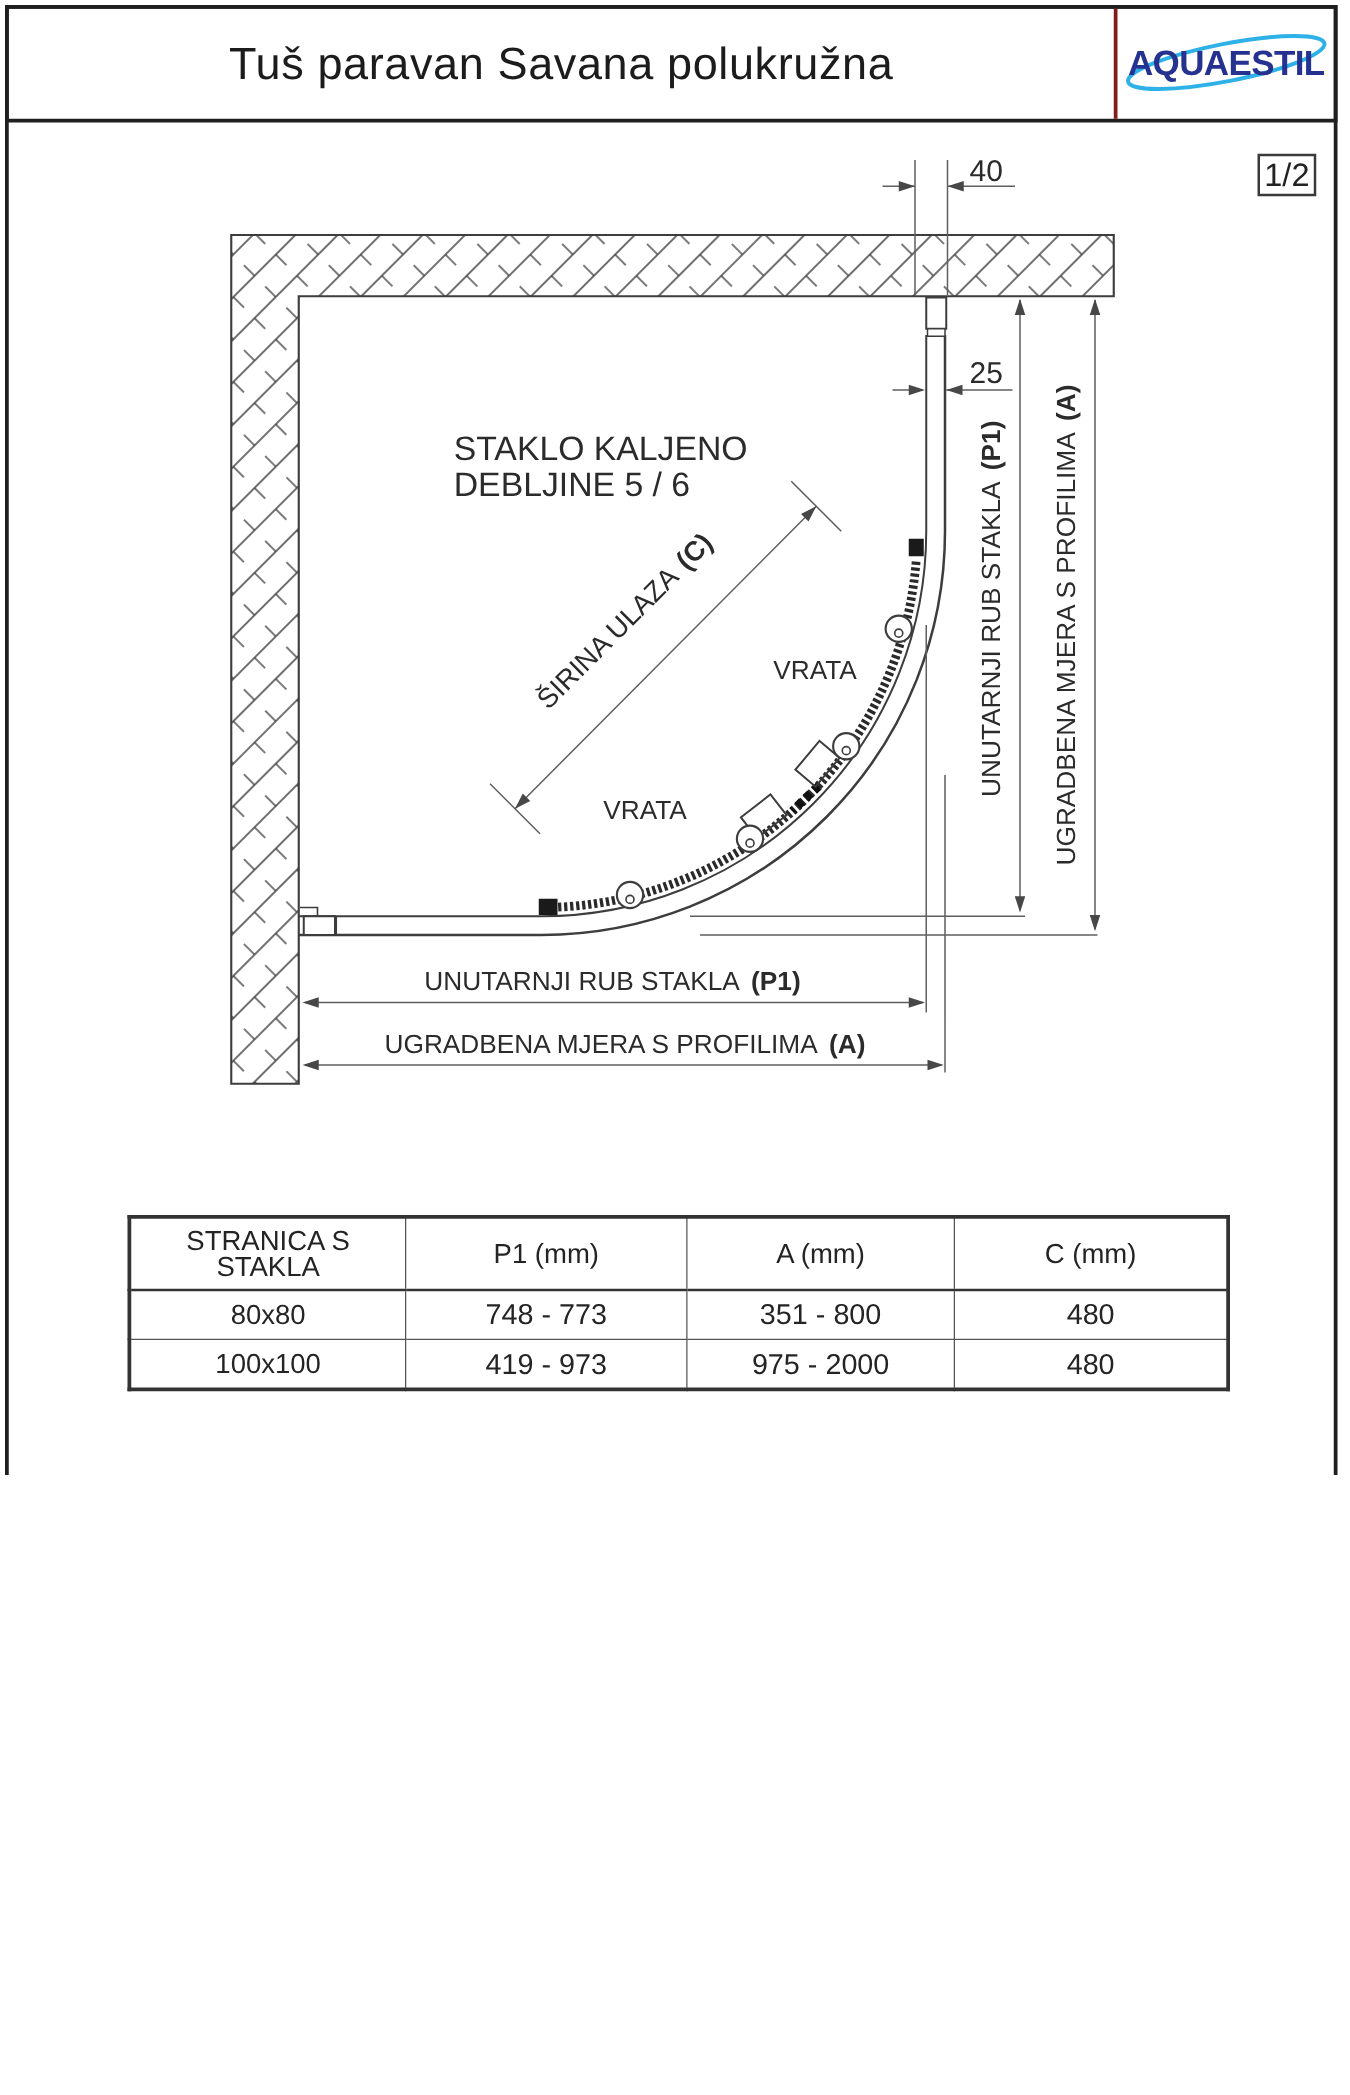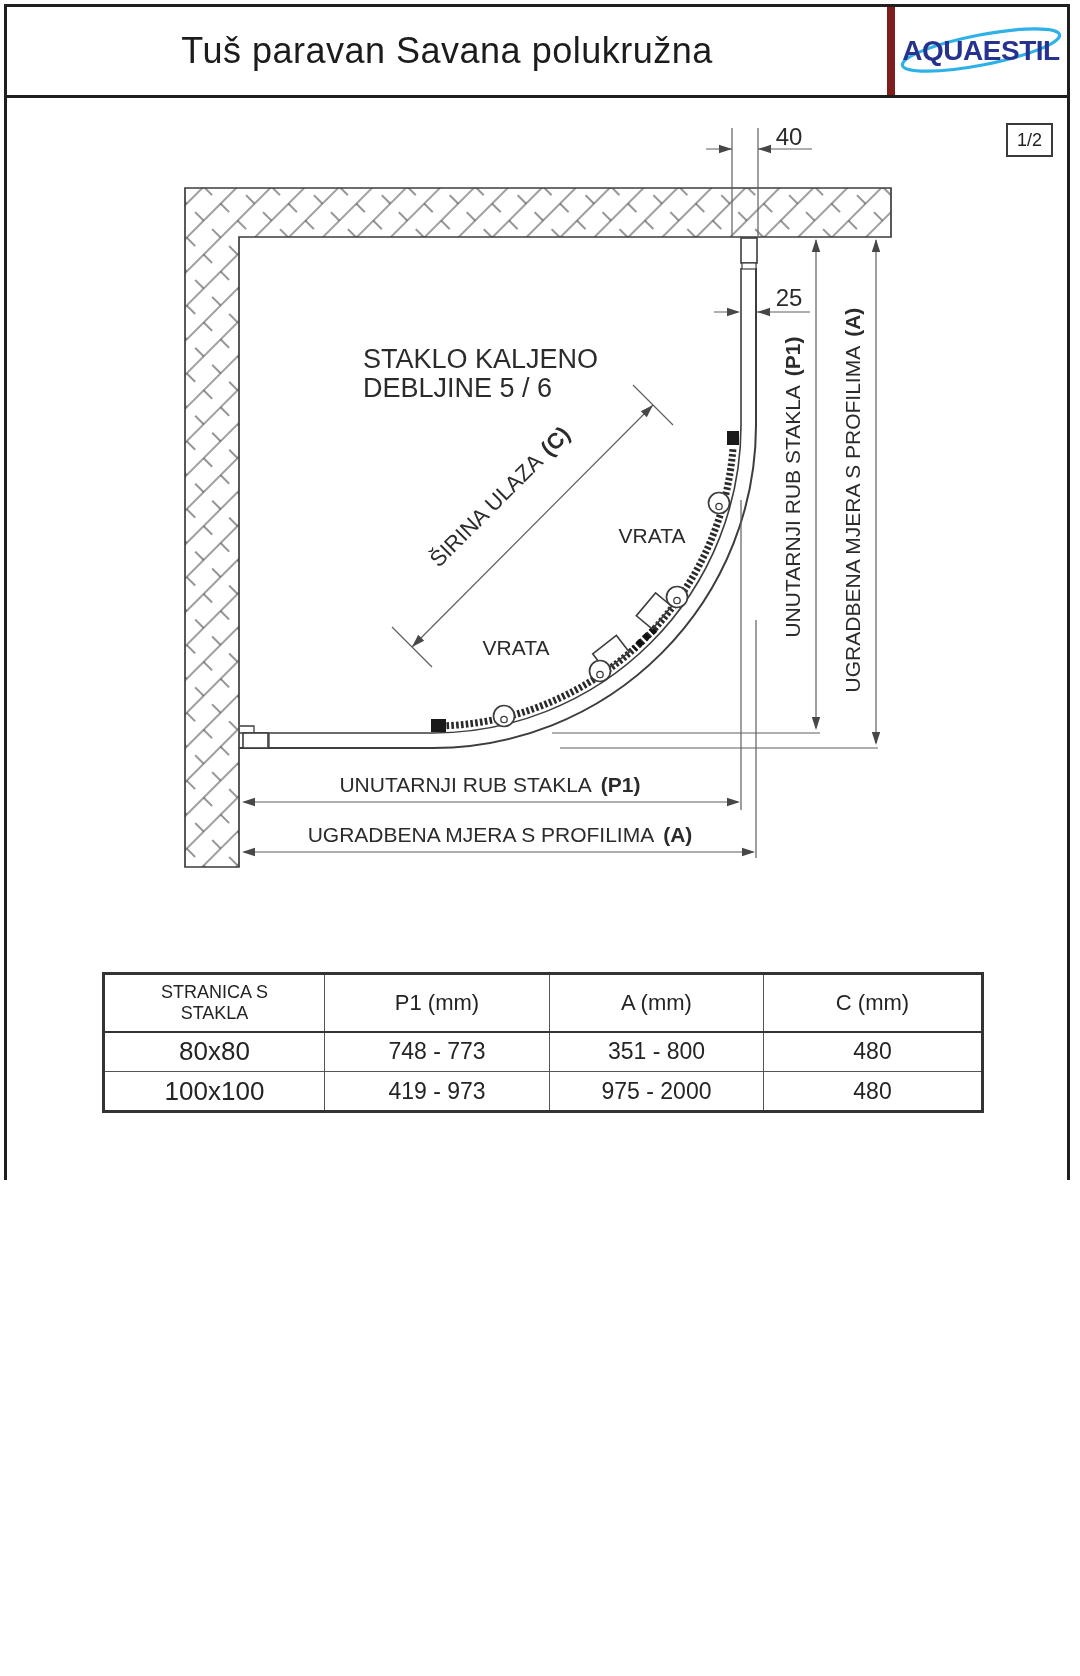--- a/index.html
+++ b/index.html
@@ -4,37 +4,37 @@
 <style>
   html,body{margin:0;padding:0;background:#fff;}
   .page{position:relative;width:1080px;height:1180px;background:#fff;
         font-family:"Liberation Sans",sans-serif;color:#2b2b2b;overflow:hidden;}
   .outer-border{position:absolute;left:4px;top:4px;width:1066px;height:1666px;
         border:3px solid #1f1f1f;box-sizing:border-box;}
   .header-box{position:absolute;left:4px;top:4px;width:1066px;height:94px;
         border:3px solid #1f1f1f;box-sizing:border-box;display:flex;}
   .title-cell{width:884px;display:flex;align-items:center;justify-content:center;}
   .page-title{font-size:36px;color:#1c1c1c;letter-spacing:0.5px;}
-  .logo-cell{flex:1;border-left:8px solid #7f1d1d;display:flex;align-items:center;justify-content:center;}
+  .logo-cell{flex:1;border-left:3px solid #7f1d1d;display:flex;align-items:center;justify-content:center;}
   .page-num-box{position:absolute;left:1006px;top:123px;width:47px;height:34px;
         border:2px solid #3a3a3a;box-sizing:border-box;display:flex;align-items:center;
-        justify-content:center;font-size:18px;color:#222;}
+        justify-content:center;font-size:26px;color:#222;}
   .drawing-svg{position:absolute;left:0;top:0;}
   
   .size-table{position:absolute;left:102px;top:972px;width:879px;border-collapse:collapse;
         table-layout:fixed;}
   .size-table td,.size-table th{border:1.5px solid #555;text-align:center;vertical-align:middle;
         padding:0;font-weight:normal;color:#242424;}
   .size-table{border:3px solid #333;}
   .size-table .hdr-row{height:58px;}
   .size-table .hdr-row th{border-bottom:2.5px solid #333;}
   .size-table .d-row{height:40px;font-size:23px;}
-  .hdr-small{font-size:18px;line-height:21px;}
+  .hdr-small{font-size:22px;line-height:21px;}
   .hdr-big{font-size:22px;}
-  .cell-size{font-weight:bold;font-size:26px;}
+  .cell-size{font-weight:bold;font-size:22px;}
 </style>
 </head>
 <body>
 
 <div class="page">
   <div class="outer-border"></div>
 
   <div class="header-box">
     <div class="title-cell">
       <span class="page-title">Tuš paravan Savana polukružna</span>

